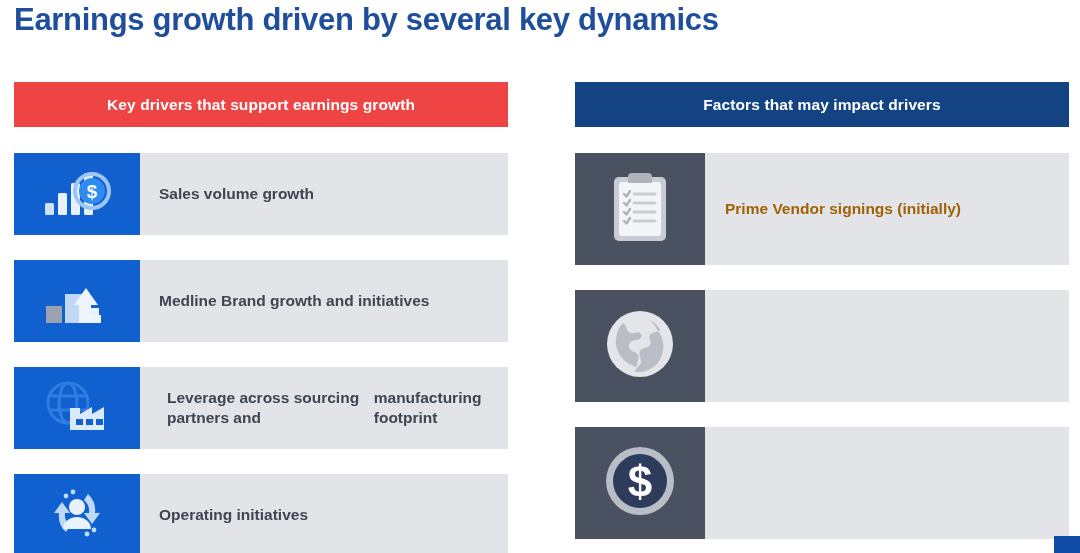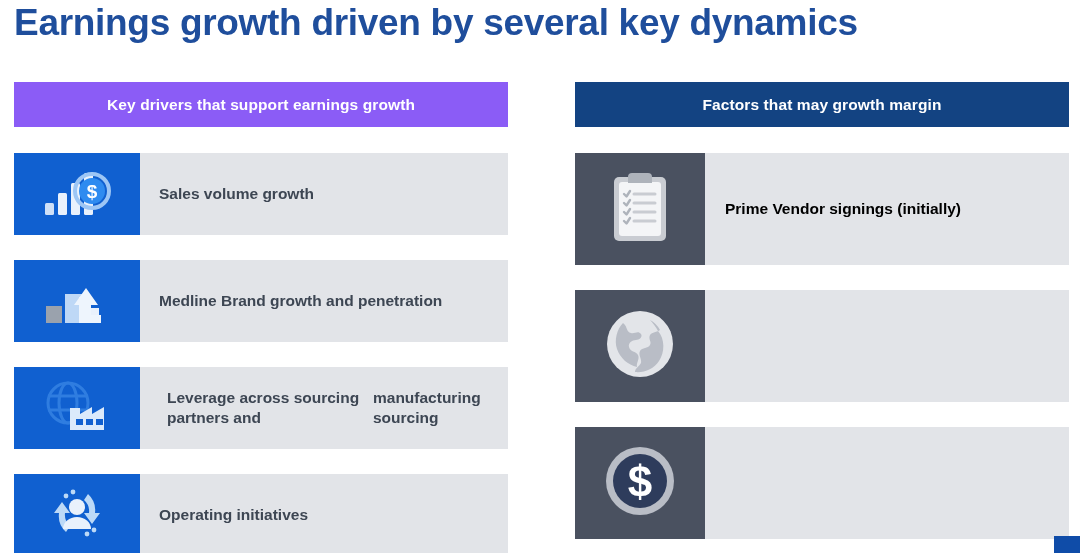--- a/index.html
+++ b/index.html
@@ -9,35 +9,35 @@
     font-family:"Liberation Sans", sans-serif;
     overflow:hidden;
     position:relative;
   }
   .slide{position:relative;width:1080px;height:553px;}
 
   
   .title{
     position:absolute;
     left:14px;top:2px;
-    font-size:37px;
+    font-size:31px;
     font-weight:bold;
     color:#1f4e9c;
     letter-spacing:-0.3px;
     white-space:nowrap;
   }
 
   
   .col{position:absolute;top:82px;}
   .col-left{left:14px;width:494px;}
   .col-right{left:575px;width:494px;}
 
   .col-header{
     height:45px;
-    background:#8b5cf6;
+    background:#ef4444;
     color:#ffffff;
     font-size:15.5px;
     font-weight:bold;
     display:flex;
     align-items:center;
     justify-content:center;
     letter-spacing:.1px;
   }
   .col-right .col-header{background:#134382;}
 
@@ -65,21 +65,21 @@
     flex:1;
     display:flex;
     align-items:center;
     padding-left:19px;
     padding-right:14px;
     font-size:15.5px;
     font-weight:bold;
     color:#3d4653;
     line-height:1.32;
   }
-  .col-right .row-label{padding-left:20px;color:#000000;}
+  .col-right .row-label{padding-left:20px;color:#a16207;}
   .row-label span{display:block;margin-left:8px;}
 
   .corner-mark{
     position:absolute;
     right:0;bottom:0;
     width:26px;height:17px;
     background:#0f4ca8;
   }
 </style>
 </head>
@@ -117,21 +117,21 @@
           <span>
             <svg width="72" height="54" viewBox="0 0 72 54">
               <rect x="5" y="34" width="16" height="17" fill="#9aa2ad"></rect>
               <rect x="24" y="22" width="17" height="29" fill="#bed8f6"></rect>
               <rect x="44" y="36" width="14" height="15" fill="#e9f1fc"></rect>
               <path d="M40 46 L40 33 L33 33 L45 16 L57 33 L50 33 L50 46 Z" fill="#eef5fd"></path>
               <path d="M38 25 L38 51 L60 51 L60 43 L46 43 L46 25 Z" fill="#eef5fd"></path>
             </svg>
           </span>
         </div>
-        <div class="row-label">Medline Brand growth and penetration</div>
+        <div class="row-label">Medline Brand growth and initiatives</div>
       </div>
 
       <div class="row">
         <div class="tile">
           <span>
             <svg width="74" height="56" viewBox="0 0 74 56">
               <g stroke="#2f7de0" stroke-width="3" fill="none">
                 <circle cx="28" cy="25" r="20"></circle>
                 <ellipse cx="28" cy="25" rx="9" ry="20"></ellipse>
                 <line x1="8" y1="18" x2="48" y2="18"></line>
@@ -139,21 +139,21 @@
               </g>
               <path d="M30 52 L30 30 L40 30 L40 36 L52 29 L52 36 L64 29 L64 52 Z" fill="#dbeafb"></path>
               <rect x="36" y="41" width="7" height="6" fill="#1060d0"></rect>
               <rect x="46" y="41" width="7" height="6" fill="#1060d0"></rect>
               <rect x="56" y="41" width="7" height="6" fill="#1060d0"></rect>
             </svg>
           </span>
         </div>
         <div class="row-label">
           <span>Leverage across sourcing partners and</span>
-          <span>manufacturing sourcing</span>
+          <span>manufacturing footprint</span>
         </div>
       </div>
 
       <div class="row">
         <div class="tile">
           <span>
             <svg width="72" height="56" viewBox="0 0 72 56">
               <path d="M47 9 a22 22 0 0 1 7 19 l5 0 -8 11 -8 -11 5 0 a15 15 0 0 0 -5 -13 Z" fill="#bcd9f7"></path>
               <path d="M25 47 a22 22 0 0 1 -7 -19 l-5 0 8 -11 8 11 -5 0 a15 15 0 0 0 5 13 Z" fill="#bcd9f7"></path>
               <circle cx="36" cy="22" r="8" fill="#e9f1fc"></circle>
@@ -166,21 +166,21 @@
           </span>
         </div>
         <div class="row-label">Operating initiatives</div>
       </div>
 
     </div>
   </div>
 
   <div class="col col-right">
 
-    <div class="col-header">Factors that may growth margin</div>
+    <div class="col-header">Factors that may impact drivers</div>
 
     <div class="rows">
 
       <div class="row">
         <div class="tile">
           <span>
             <svg width="64" height="76" viewBox="0 0 64 76">
               <rect x="6" y="8" width="52" height="64" rx="5" fill="#c9ccd2"></rect>
               <rect x="11" y="13" width="42" height="54" rx="3" fill="#f4f5f7"></rect>
               <path d="M24 4 h16 a4 4 0 0 1 4 4 v6 h-24 v-6 a4 4 0 0 1 4 -4 z" fill="#aeb3bb"></path>

